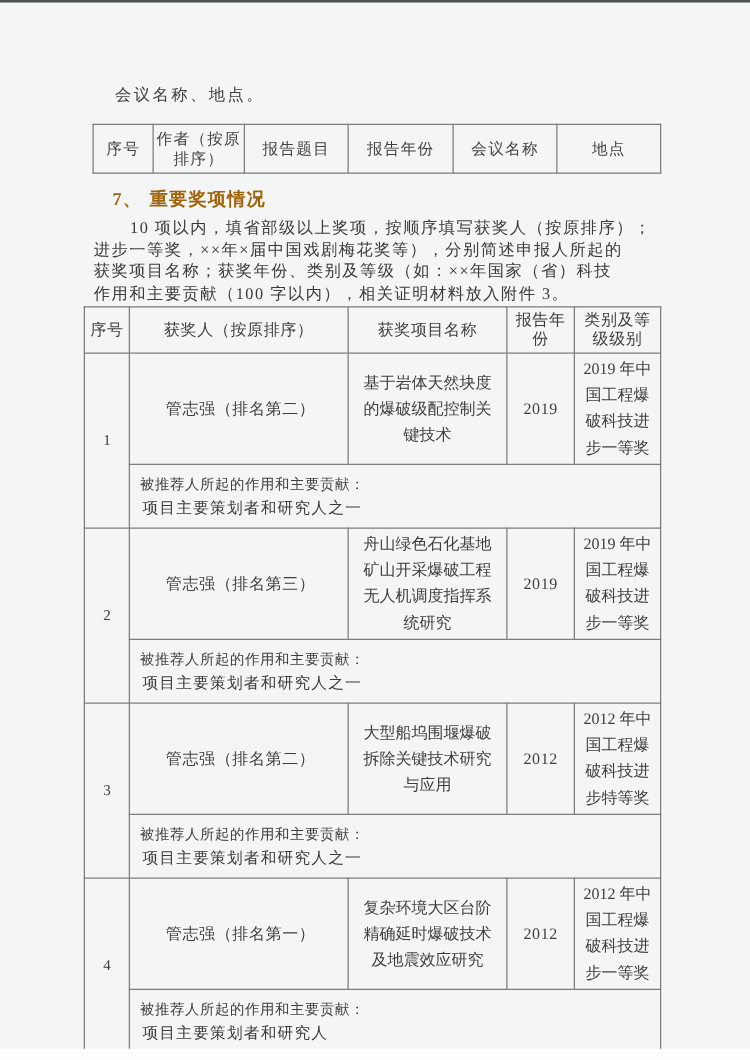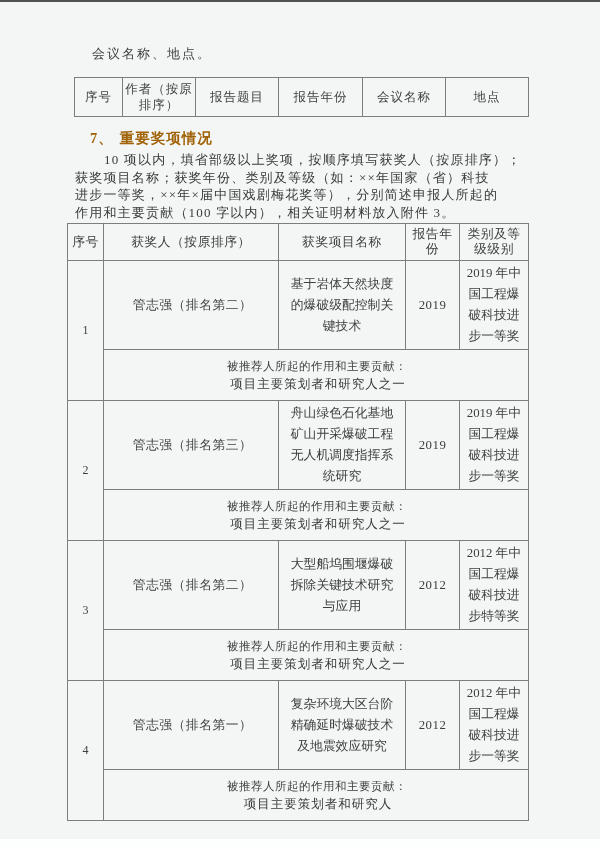--- a/index.html
+++ b/index.html
@@ -17,21 +17,21 @@
   }
   .scan-edge-top {
     position:absolute; top:0; left:0; width:600px; height:2px;
     background:#4e5252;
   }
   .scan-edge-bottom {
     position:absolute; bottom:0; left:0; width:600px; height:9px;
     background:#fdfefe;
   }
   .intro-line {
-    margin:46px 0 0 92px;
+    margin:68px 0 0 92px;
     font-size:13px; line-height:16px; letter-spacing:2px;
     color:#3e3e3e;
   }
   table { border-collapse:collapse; table-layout:fixed; }
   td, th { border:1px solid #7d7d7d; padding:0; font-weight:normal; }
   .reports-table {
     margin:15px 0 0 74px;
     width:454px;
     font-size:12.5px; color:#424242;
   }
@@ -65,21 +65,21 @@
   .c-idx   { text-align:center; font-size:12px; }
   .c-winner{ text-align:center; padding:2px 4px 2px 7px; letter-spacing:0.5px; }
   .c-project{ text-align:center; line-height:21px; padding:2px 6px; }
   .c-year  { text-align:center; letter-spacing:0.5px; }
   .c-category{ text-align:center; line-height:21px; padding:2px 3px; }
   .row-award-1 { height:84px; }
   .row-award-2 { height:82px; }
   .row-award-3 { height:82px; }
   .row-award-4 { height:80px; }
   .row-contrib td { height:44px; }
-  .c-contrib { padding:3px 6px 3px 8px; vertical-align:middle;text-align:center; }
+  .c-contrib { padding:3px 6px 3px 8px; vertical-align:middle; }
   .contrib-label { font-size:11.5px; line-height:18px; color:#3e3e3e; letter-spacing:0.5px; }
   .contrib-text  { font-size:12.5px; line-height:19px; color:#3a3a3a; letter-spacing:1px; padding-left:2px; }
 </style>
 </head>
 <body>
 
 <div class="page">
   <div class="scan-edge-top"></div>
 
   <div class="intro-line">会议名称、地点。</div>
@@ -104,22 +104,22 @@
     </tr>
   </tbody>
     </table>
 
   <div class="section-heading">
     <span class="sec-num">7、</span><span>重要奖项情况</span>
   </div>
 
   <div class="section-paragraph">
     <div class="p-line first">10 项以内，填省部级以上奖项，按顺序填写获奖人（按原排序）；</div>
+    <div class="p-line">进步一等奖，××年×届中国戏剧梅花奖等），分别简述申报人所起的</div>
     <div class="p-line">获奖项目名称；获奖年份、类别及等级（如：××年国家（省）科技</div>
-    <div class="p-line">进步一等奖，××年×届中国戏剧梅花奖等），分别简述申报人所起的</div>
     <div class="p-line">作用和主要贡献（100 字以内），相关证明材料放入附件 3。</div>
   </div>
 
   <table class="awards-table">
     <colgroup>
       <col style="width:36px">
         <col style="width:175px">
         <col style="width:127px">
       <col style="width:54px">
         <col style="width:69px">

